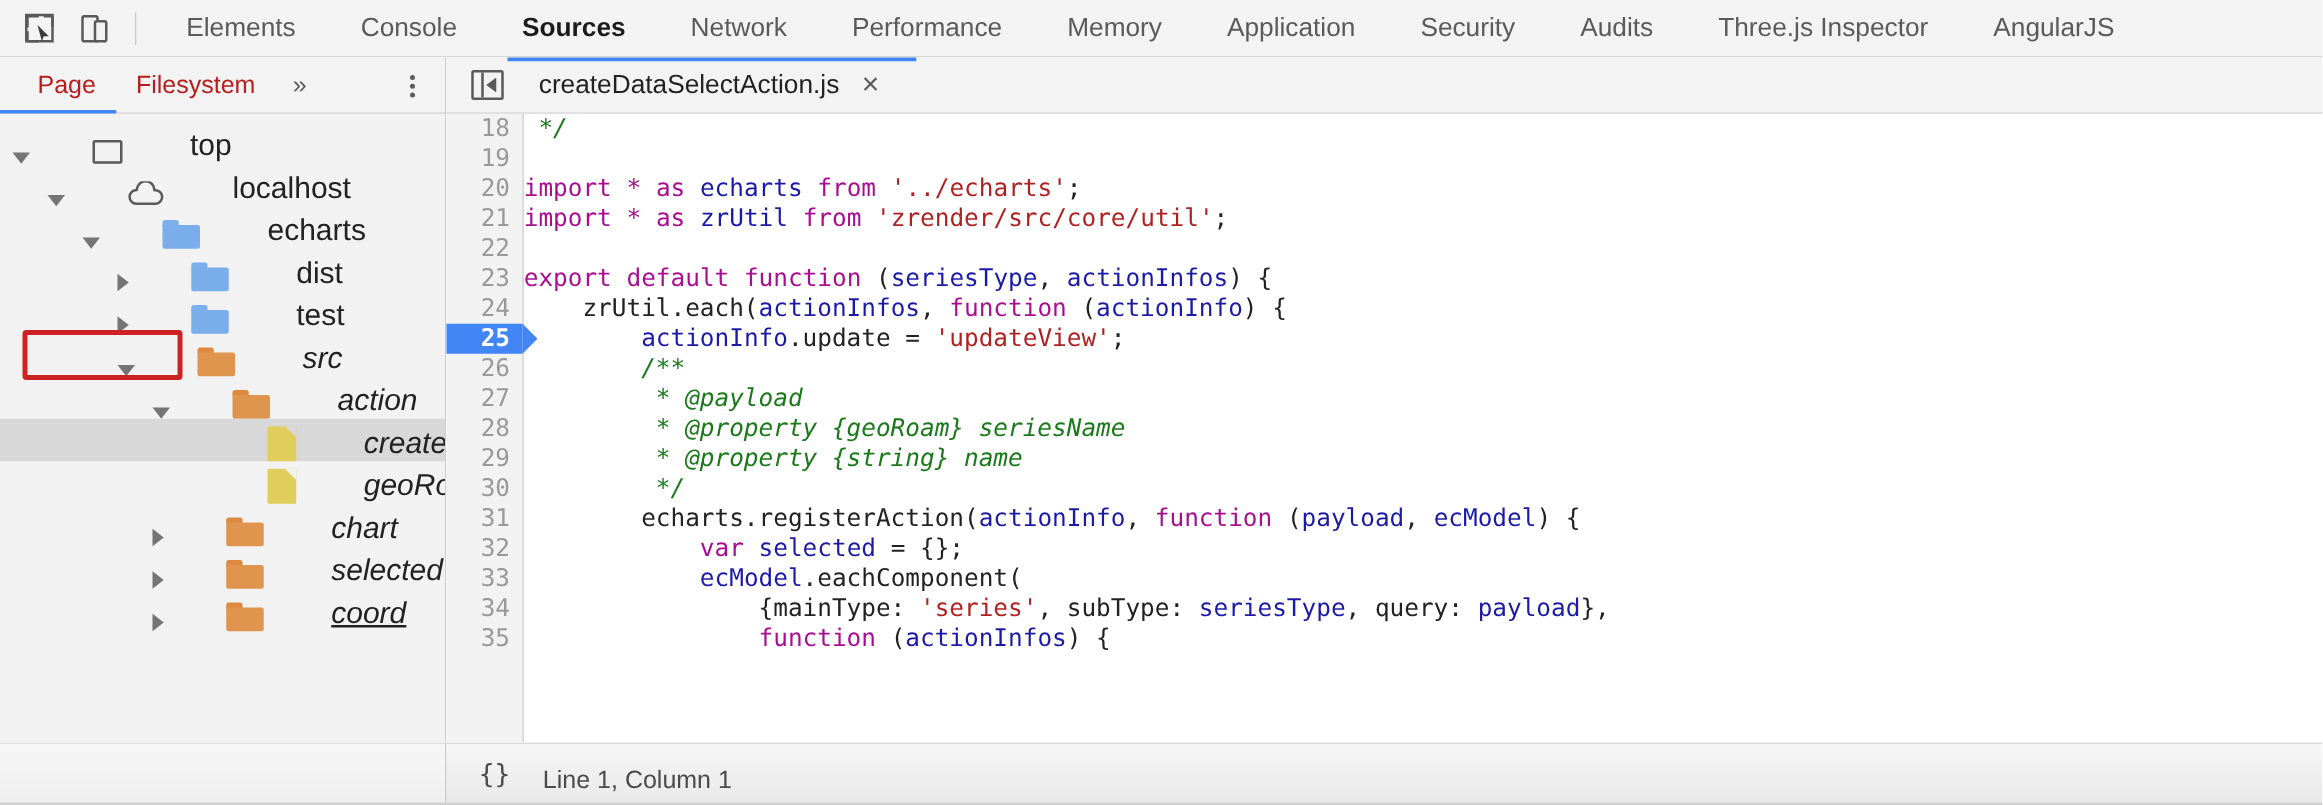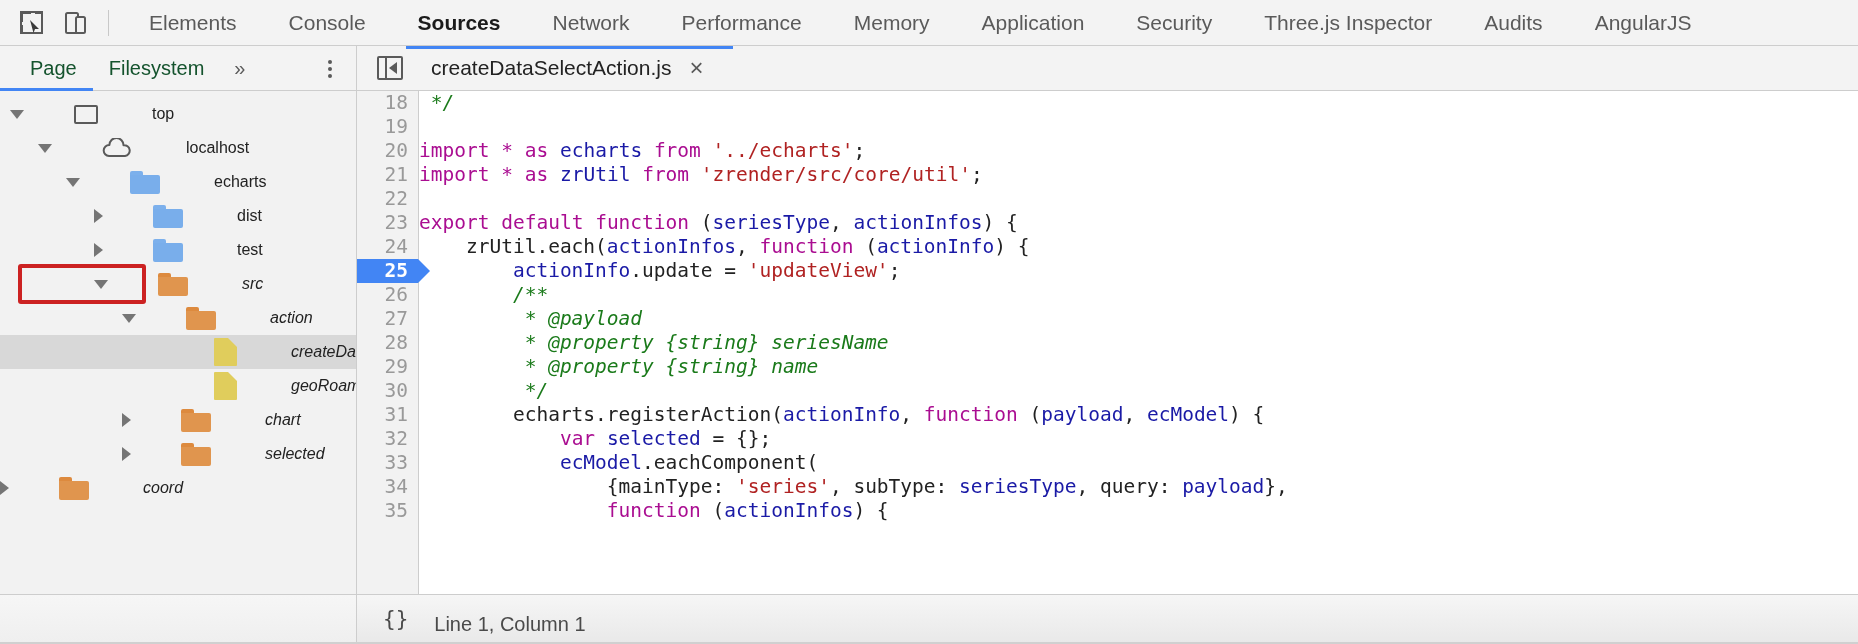--- a/index.html
+++ b/index.html
@@ -48,21 +48,21 @@
     position: relative;
   }
   .nav-toolbar {
     height: 45px; min-height: 45px;
     display: flex; align-items: center;
     background: #f3f3f3;
     position: relative;
     padding-left: 14px;
   }
   .nav-tab {
-    font-size: 20px; color: #14532d;
+    font-size: 20px; color: #b91c1c;
     padding: 0 16px; height: 45px;
     display: flex; align-items: center; cursor: pointer;
     white-space: nowrap;
   }
   .nav-more {
     font-size: 20px; color: #5a5a5a; padding: 0 14px;
     height: 45px; display: flex; align-items: center; cursor: pointer;
   }
   .nav-kebab {
     position: absolute; right: 18px; top: 0; height: 45px;
@@ -77,22 +77,22 @@
   .nav-underline-rest {
     position: absolute; left: 93px; bottom: 0; height: 1px; right: 0;
     background: #cdcdcd;
   }
 
   .tree {
     flex: 1; overflow: hidden; position: relative;
     background: #f2f2f2; padding-top: 6px;
   }
   .tree-row {
-    height: 34px; display: flex; align-items: center;
-    font-size: 16px; color: #222; white-space: nowrap;
+    height: 34px; display: flex; align-items: flex-end;
+    font-size: 24px; color: #222; white-space: nowrap;
     cursor: pointer; position: relative; gap: 44px;
   }
   .tree-row.selected { background: #d8d8d8; }
   .tree-row .label { margin-left: 10px; }
   .tree-row.italic .label { font-style: italic; }
 
   .twisty {
     width: 0; height: 0; margin-right: 6px; flex: none;
   }
   .twisty.open {
@@ -254,22 +254,22 @@
     <div class="tb-sep"></div>
     <div class="tabs">
       <div class="tab">Elements</div>
       <div class="tab">Console</div>
       <div class="tab active">Sources</div>
       <div class="tab">Network</div>
       <div class="tab">Performance</div>
       <div class="tab">Memory</div>
       <div class="tab">Application</div>
       <div class="tab">Security</div>
+      <div class="tab">Audits</div>
       <div class="tab">Three.js Inspector</div>
-      <div class="tab">Audits</div>
       <div class="tab">AngularJS</div>
     </div>
   </div>
 
   <div class="body-split">
 
     <div class="navigator">
       <div class="nav-toolbar">
         <div class="nav-tab">Page</div>
         <div class="nav-tab">Filesystem</div>
@@ -363,21 +363,21 @@
             <span class="label">chart</span>
           </div>
           <div class="tree-row italic" style="padding-left: 122px;">
             <span class="twisty closed"></span>
             <span class="ic folder orange">
               <span class="tab-top"></span>
               <span class="body"></span>
             </span>
             <span class="label">selected</span>
           </div>
-          <div class="tree-row italic" style="">
+          <div class="tree-row italic" style="padding-left: 122px; text-decoration: underline;">
             <span class="twisty closed"></span>
             <span class="ic folder orange">
               <span class="tab-top"></span>
               <span class="body"></span>
             </span>
             <span class="label">coord</span>
           </div>
         </div>
       <div class="annot-box" id="annot" style="left: 18px; top: 218px; width: 128px; height: 40px; border-color: rgb(204, 34, 34);"></div>
     </div>
@@ -419,21 +419,21 @@
             <div class="code-line"><span class="cmt"> */</span></div>
             <div class="code-line">&nbsp;</div>
             <div class="code-line"><span class="kw">import</span><span class="plain"> </span><span class="kw">*</span><span class="plain"> </span><span class="kw">as</span><span class="plain"> </span><span class="id">echarts</span><span class="plain"> </span><span class="kw">from</span><span class="plain"> </span><span class="str">'../echarts'</span><span class="plain">;</span></div>
             <div class="code-line"><span class="kw">import</span><span class="plain"> </span><span class="kw">*</span><span class="plain"> </span><span class="kw">as</span><span class="plain"> </span><span class="id">zrUtil</span><span class="plain"> </span><span class="kw">from</span><span class="plain"> </span><span class="str">'zrender/src/core/util'</span><span class="plain">;</span></div>
             <div class="code-line">&nbsp;</div>
             <div class="code-line"><span class="kw">export</span><span class="plain"> </span><span class="kw">default</span><span class="plain"> </span><span class="kw">function</span><span class="plain"> (</span><span class="id">seriesType</span><span class="plain">, </span><span class="id">actionInfos</span><span class="plain">) {</span></div>
             <div class="code-line"><span class="plain">    zrUtil.each(</span><span class="id">actionInfos</span><span class="plain">, </span><span class="kw">function</span><span class="plain"> (</span><span class="id">actionInfo</span><span class="plain">) {</span></div>
             <div class="code-line"><span class="plain">        </span><span class="id">actionInfo</span><span class="plain">.update = </span><span class="str">'updateView'</span><span class="plain">;</span></div>
             <div class="code-line"><span class="cmt">        /**</span></div>
             <div class="code-line"><span class="cmt">         * @payload</span></div>
-            <div class="code-line"><span class="cmt">         * @property {string} seriesName</span></div>
+            <div class="code-line"><span class="cmt">         * @property {geoRoam} seriesName</span></div>
             <div class="code-line"><span class="cmt">         * @property {string} name</span></div>
             <div class="code-line"><span class="cmt">         */</span></div>
             <div class="code-line"><span class="plain">        echarts.registerAction(</span><span class="id">actionInfo</span><span class="plain">, </span><span class="kw">function</span><span class="plain"> (</span><span class="id">payload</span><span class="plain">, </span><span class="id">ecModel</span><span class="plain">) {</span></div>
             <div class="code-line"><span class="plain">            </span><span class="kw">var</span><span class="plain"> </span><span class="id">selected</span><span class="plain"> = {};</span></div>
             <div class="code-line"><span class="plain">            </span><span class="id">ecModel</span><span class="plain">.eachComponent(</span></div>
             <div class="code-line"><span class="plain">                {mainType: </span><span class="str">'series'</span><span class="plain">, subType: </span><span class="id">seriesType</span><span class="plain">, query: </span><span class="id">payload</span><span class="plain">},</span></div>
             <div class="code-line"><span class="plain">                </span><span class="kw">function</span><span class="plain"> (</span><span class="id">actionInfos</span><span class="plain">) {</span></div>
           </div>
       </div>
     </div>

